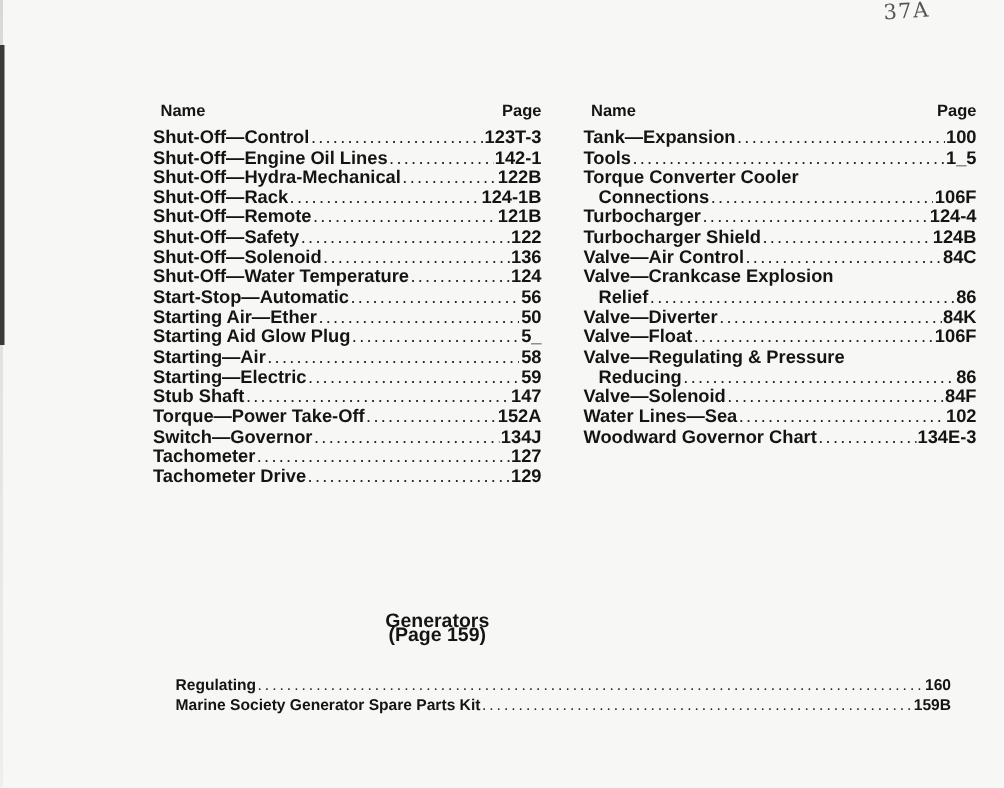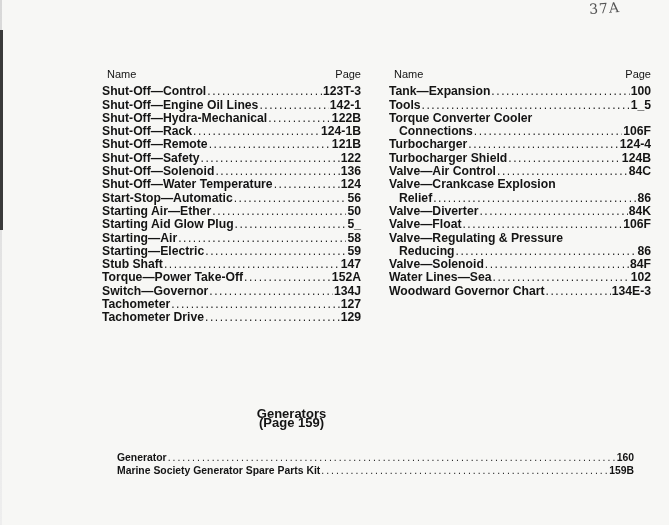--- a/index.html
+++ b/index.html
@@ -23,21 +23,21 @@
       transform: rotate(-4deg);
     }
     .col {
       position: absolute; top: 68px; font-weight: bold; font-size: 12.2px;
       line-height: 13.3px;
     }
     .col.left { left: 102px; width: 259px; }
     .col.right { left: 389px; width: 262px; }
     .hdr {
       display: flex; justify-content: space-between; font-size: 11px;
-      font-weight: normal; margin-bottom: 4px; padding-left: 5px;
+      font-weight: bold; margin-bottom: 4px; padding-left: 5px;
     }
     .row { display: flex; align-items: baseline; white-space: nowrap; }
     .row .name { flex: 0 0 auto; }
     .row .dots {
       flex: 1 1 auto; overflow: hidden; margin: 0 1px;
       letter-spacing: 1.5px; font-weight: normal; color: #222;
     }
     .row .dots::before {
       content: "....................................................................................................";
     }
@@ -240,21 +240,21 @@
         <span class="dots"></span>
         <span class="pg">134E-3</span>
       </div>
     </div>
 </div>
 
 <div class="gen-title">Generators</div>
 <div class="gen-title gen-sub">(Page 159)</div>
 <div class="gen-list" id="gen-rows">
     <div class="row">
-      <span class="name">Generator</span>
+      <span class="name">Regulating</span>
       <span class="dots"></span>
       <span class="pg">160</span>
     </div>
     <div class="row">
       <span class="name">Marine Society Generator Spare Parts Kit</span>
       <span class="dots"></span>
       <span class="pg">159B</span>
     </div>
   </div>
 

